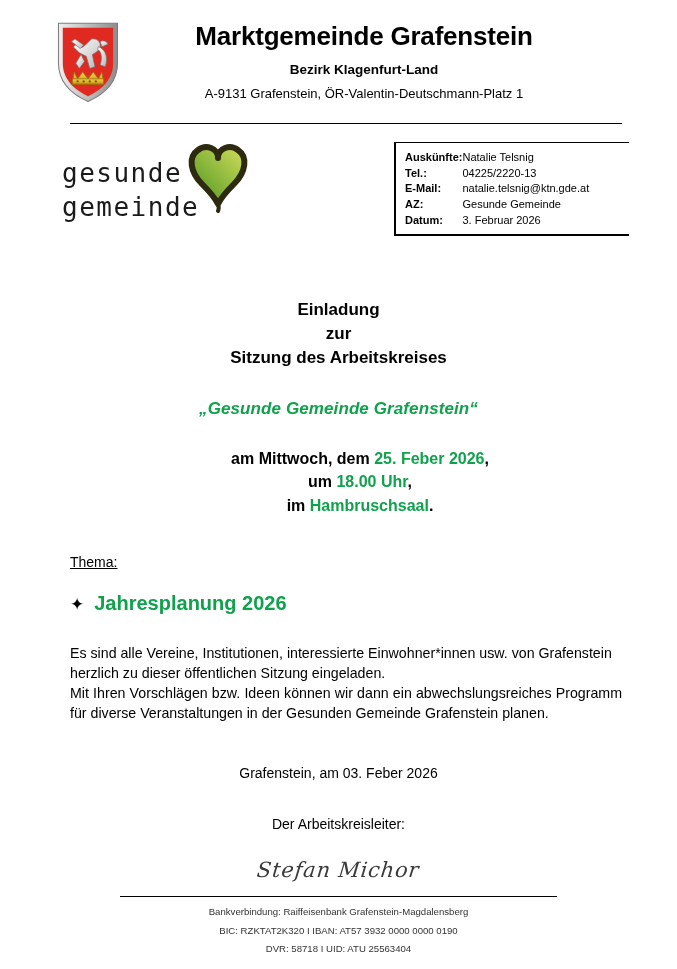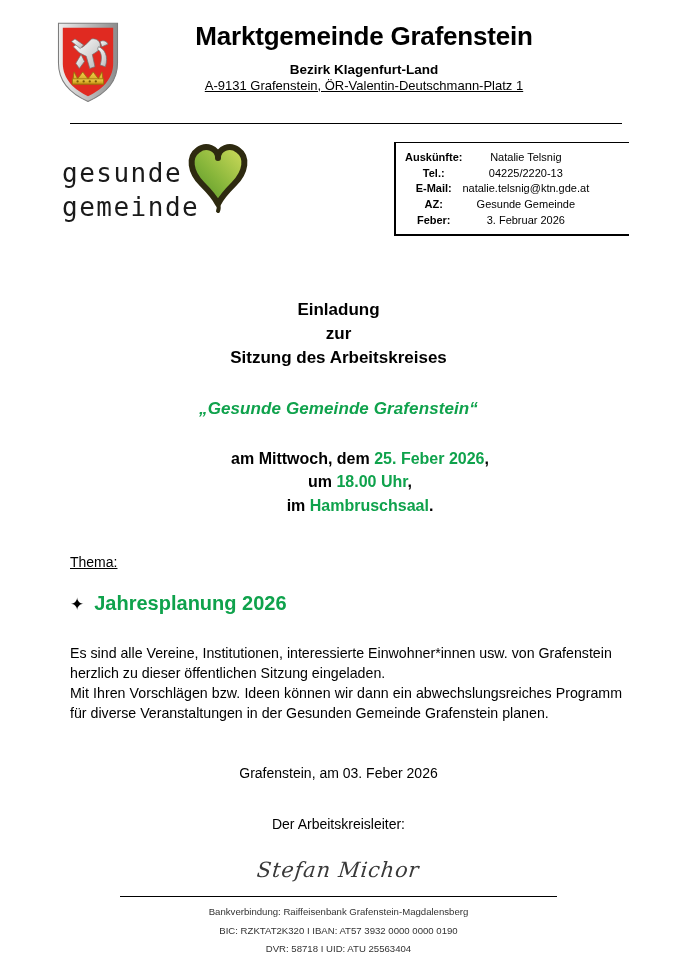--- a/index.html
+++ b/index.html
@@ -46,36 +46,34 @@
     margin: 8px 0 0 0;
   }
   .district {
     font-size: 13.5px;
     font-weight: bold;
     margin-top: 11px;
   }
   .address {
     font-size: 13px;
     font-weight: normal;
-    margin-top: 1px;
-    text-decoration: underline;
+    margin-top: 9px;
   }
   .header-rule {
     border: 0;
     border-top: 1.6px solid #000;
     margin: 14px 55px 0 70px;
   }
 
   
   .sub-header {
     display: flex;
     align-items: flex-start;
     margin-top: 18px;
     padding: 0 48px 0 60px;
-    text-align: center;
   }
   .logo-wrap {
     flex: 0 0 auto;
     position: relative;
     width: 215px;
     height: 86px;
   }
   .logo-svg { display: block; }
   .spacer-flex { flex: 1 1 auto; }
 
@@ -305,21 +303,21 @@
           </tr>
           <tr>
             <td class="label">E-Mail:</td>
             <td>natalie.telsnig@ktn.gde.at</td>
           </tr>
           <tr>
             <td class="label">AZ:</td>
             <td>Gesunde Gemeinde</td>
           </tr>
           <tr>
-            <td class="label">Feber:</td>
+            <td class="label">Datum:</td>
             <td>3. Februar 2026</td>
           </tr>
         </tbody>
       </table>
     </div>
   </div>
 
   <div class="invite">
     <div class="invite-line">Einladung</div>
     <div class="invite-line">zur</div>

